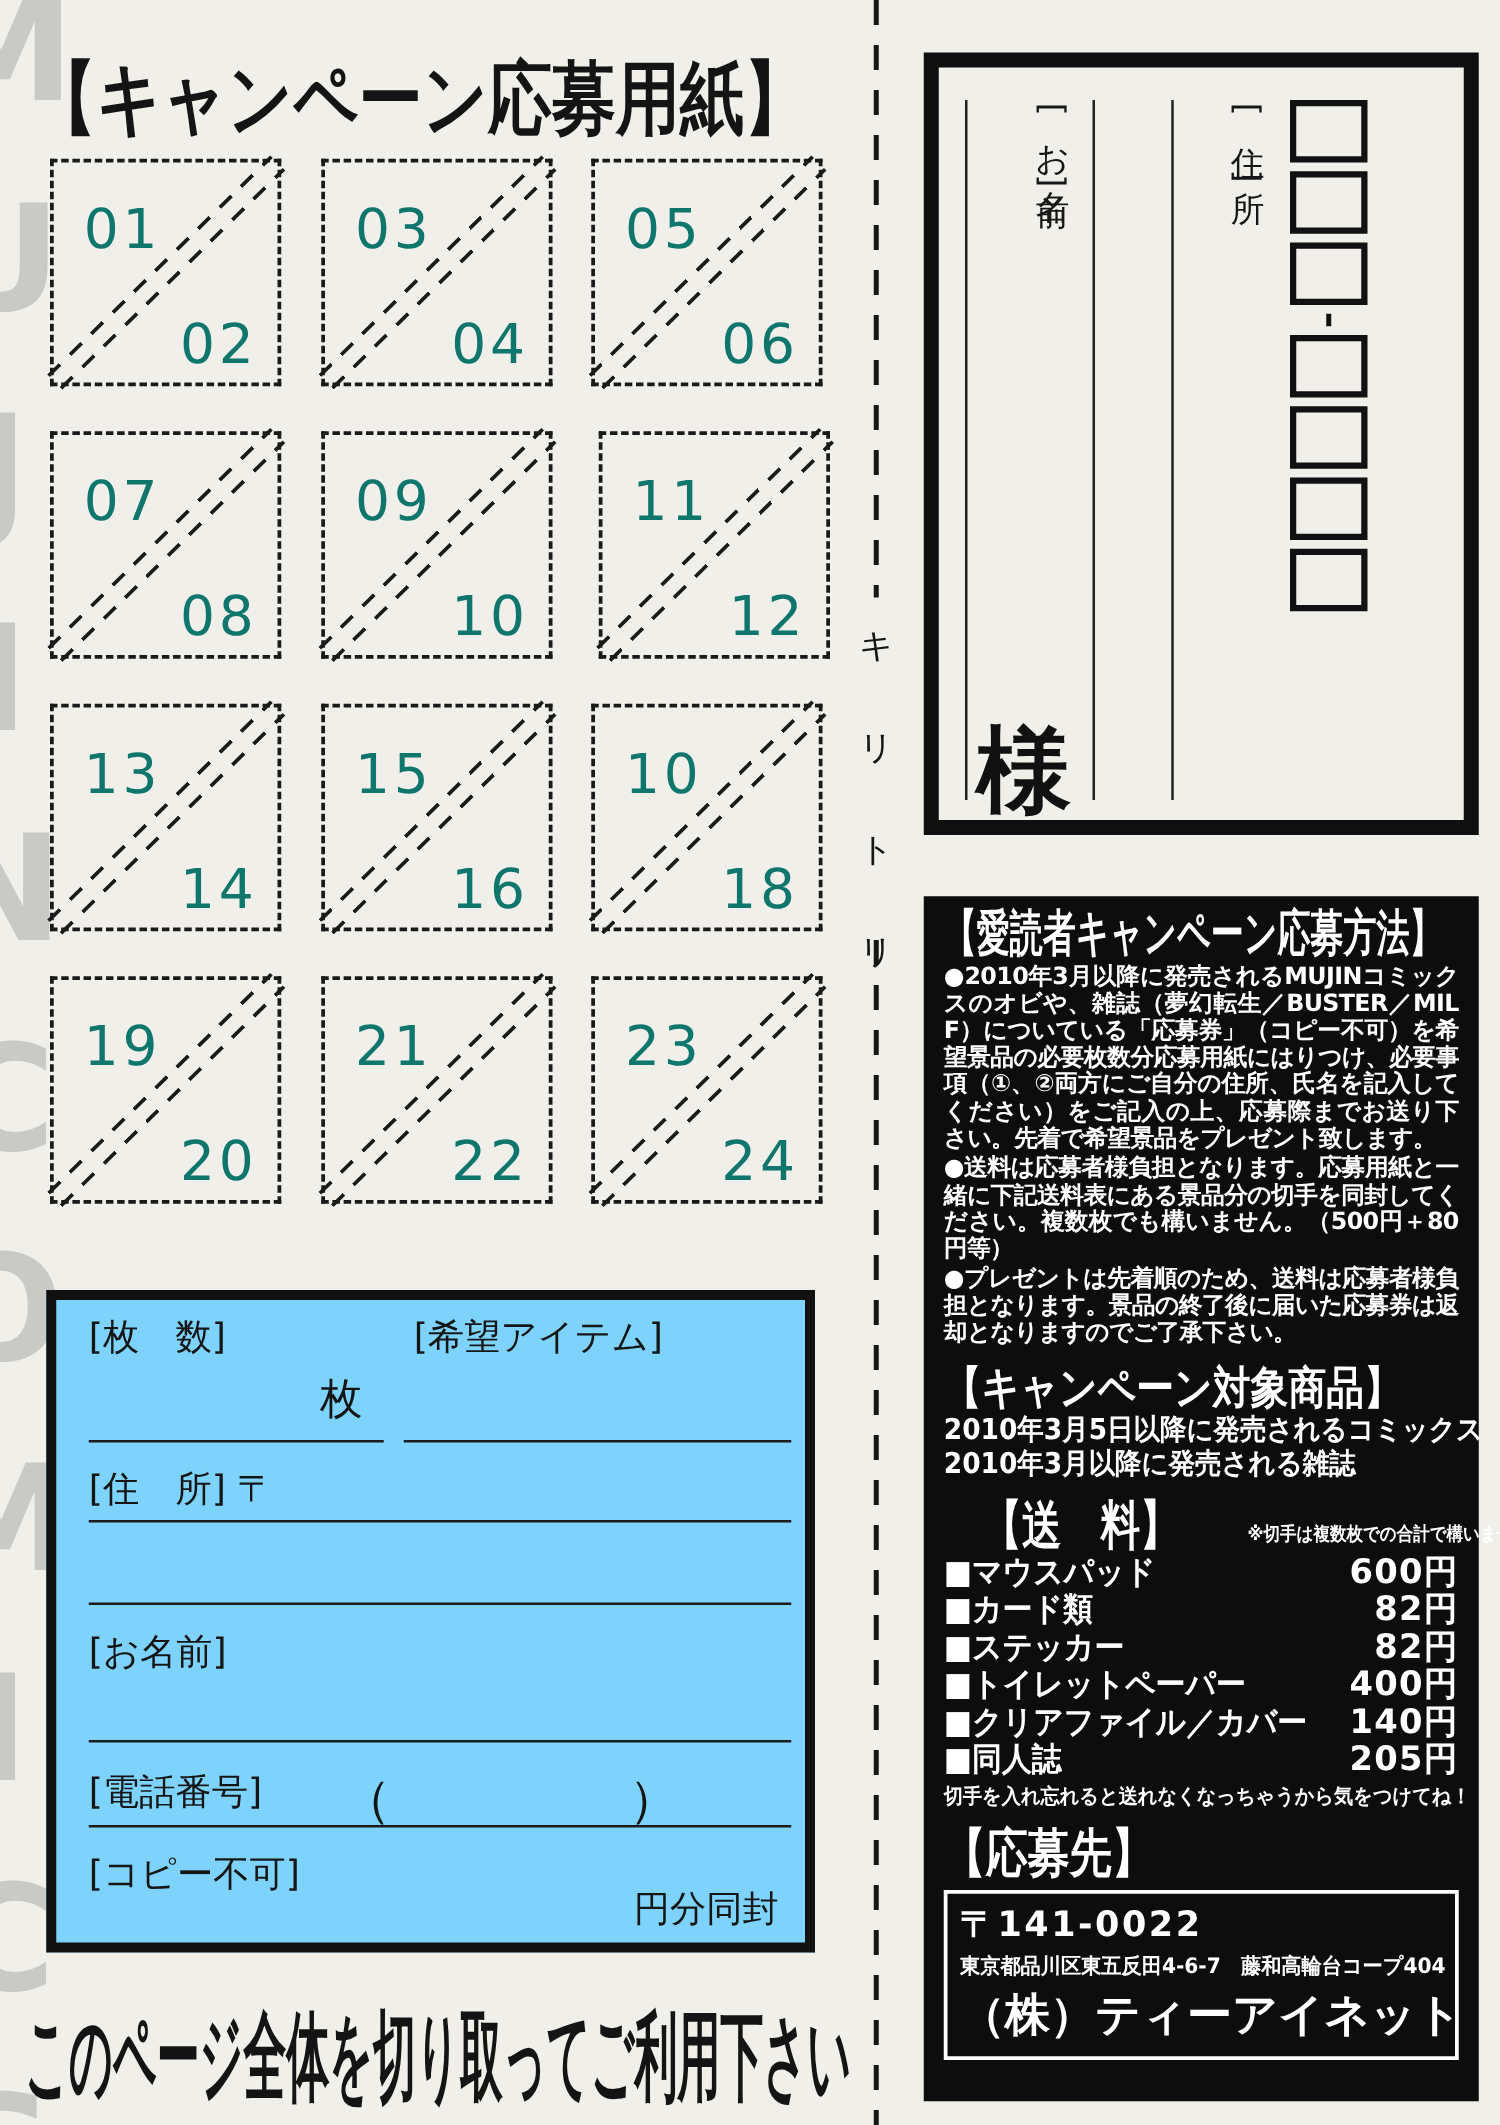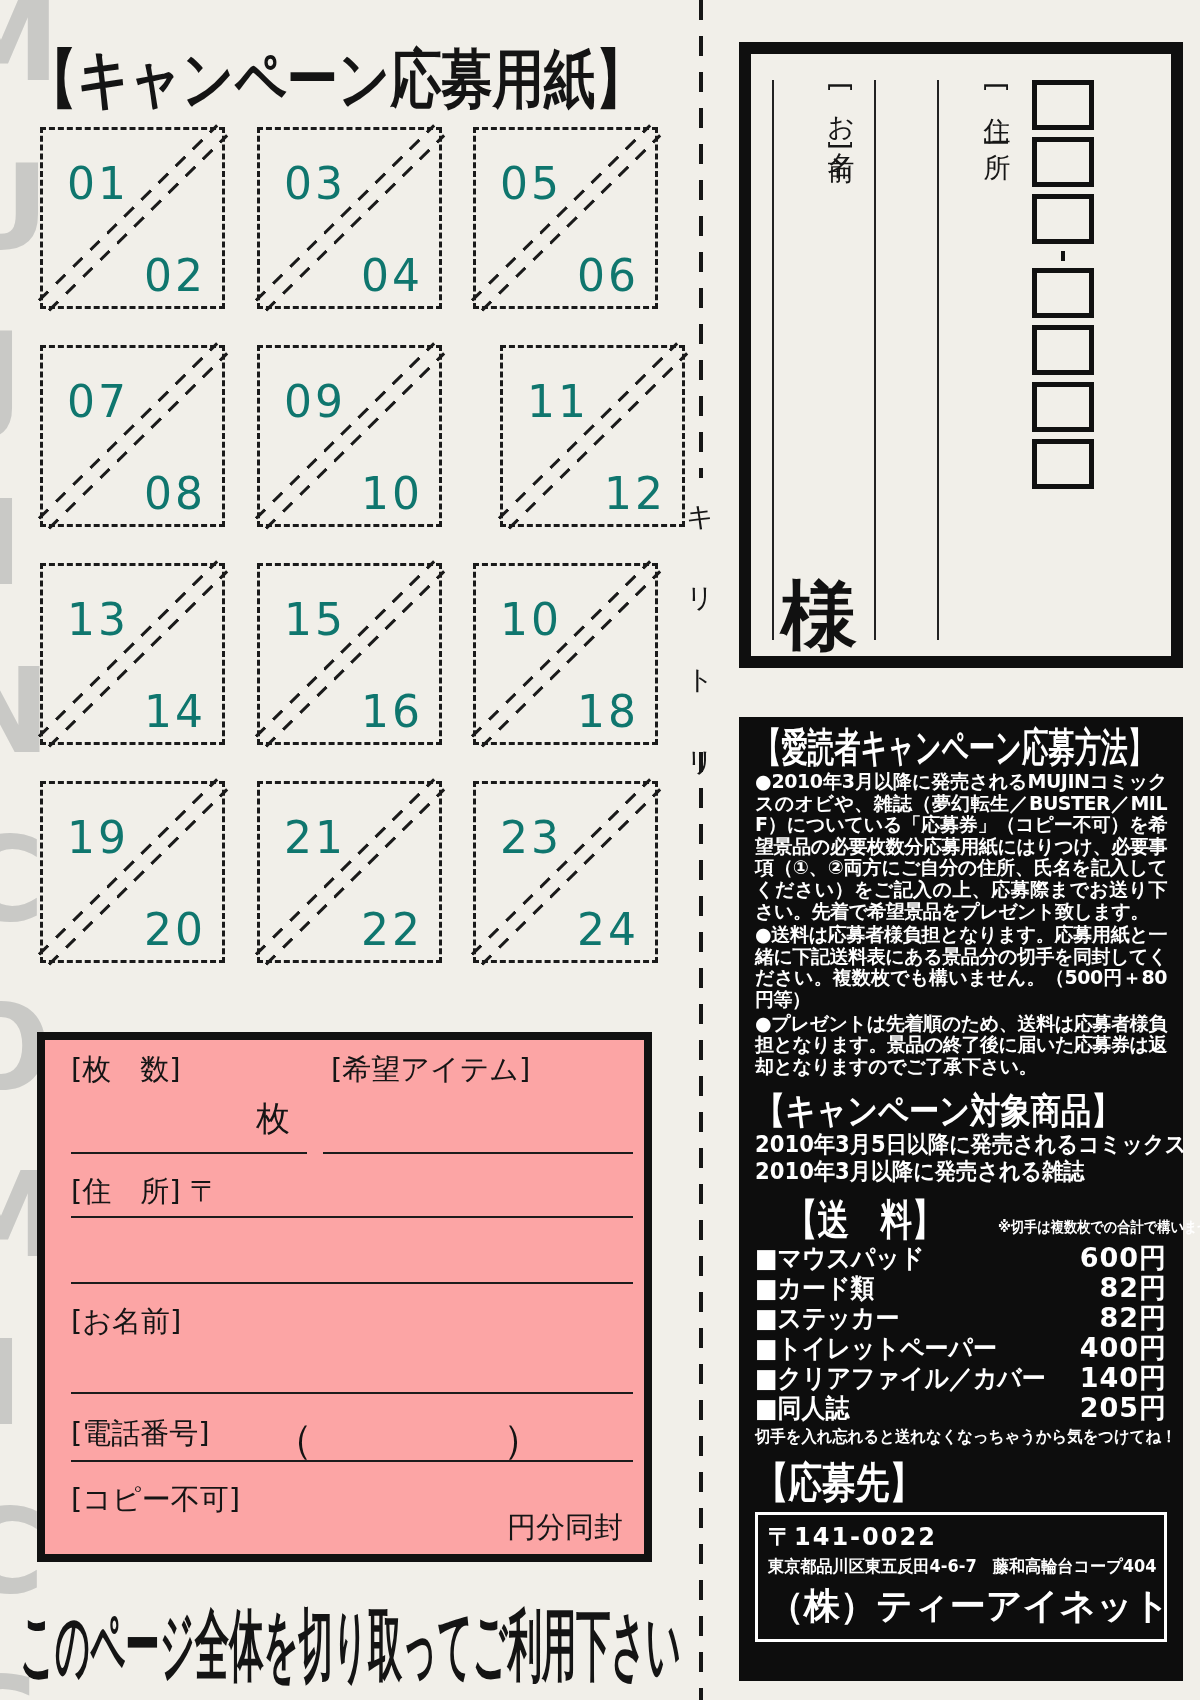--- a/index.html
+++ b/index.html
@@ -30,21 +30,21 @@
   .coupon-box .br{right:16px; bottom:8px;}
   .diag{
     position:absolute; left:50%; top:50%; width:250px; height:3px;
     background:repeating-linear-gradient(90deg,#1a1a1a 0 13px,transparent 13px 24px);
   }
   .d1{transform:translate(calc(-50% - 5px),calc(-50% - 5px)) rotate(-44.5deg);}
   .d2{transform:translate(calc(-50% + 5px),calc(-50% + 5px)) rotate(-44.5deg);}
   
   .form-box{
     position:absolute; left:37px; top:1032px; width:615px; height:530px; z-index:2;
-    border:8px solid #111; box-sizing:border-box; background:#fca5a5;
+    border:8px solid #111; box-sizing:border-box; background:#7dd3fc;
   }
   .f-label{position:absolute; font-size:29px; white-space:nowrap; color:#151515;}
   .f-big{font-size:34px;}
   .f-line{position:absolute; height:2px; background:#1c1c1c;}
   .f-parens{position:absolute; font-size:40px; letter-spacing:6px; white-space:nowrap;}
   
   .slogan{position:absolute; left:20px; top:1594px; z-index:2; font-size:78px; font-weight:bold; white-space:nowrap;}
   .slogan>span{display:inline-block; transform:scaleX(.44); transform-origin:0 50%;}
   
   .cutline{
@@ -93,21 +93,21 @@
   }
   .target-line{font-size:23px; font-weight:bold; line-height:27px; white-space:nowrap;text-decoration:underline;}
   .target-line>span{display:inline-block; transform:scaleX(.92); transform-origin:0 50%;}
   .ship-head{display:flex; align-items:flex-end; gap:2px; margin-top:12px;}
   .ship-note{font-size:15px; font-weight:bold; white-space:nowrap; transform:scaleX(.88); transform-origin:0 100%; padding-bottom:6px;}
   .ship-row{display:flex; justify-content:space-between; align-items:baseline; line-height:29px;}
   .ship-row .lb{font-size:26px; font-weight:bold; white-space:nowrap; transform:scaleX(.92); transform-origin:0 50%;}
   .ship-row .pr{font-size:27px; font-weight:bold; white-space:nowrap; letter-spacing:1px;}
   .ship-warning{font-size:16.5px; font-weight:bold; margin-top:3px; white-space:nowrap; transform:scaleX(.93); transform-origin:0 50%;}
   .dest-box{border:3px solid #fff; margin-top:6px; padding:6px 10px 8px;}
-  .dest-postal{font-size:24px; font-weight:bold; letter-spacing:2px;}
+  .dest-postal{font-size:28px; font-weight:bold; letter-spacing:2px;}
   .dest-address{font-size:17px; font-weight:bold; white-space:nowrap; transform:scaleX(.95); transform-origin:0 50%; margin-top:2px;}
   .dest-company{font-size:36px; font-weight:bold; white-space:nowrap; margin-top:4px;}
 </style>
 </head>
 <body>
 
 <div class="page">
 
   <div class="watermark">MUJINCOMICS</div>
 
@@ -137,21 +137,21 @@
         <div class="diag d1"></div>
         <div class="diag d2"></div>
         <span class="num br">08</span>
       </div>
     <div class="coupon-box" style="left:257px;top:345px">
         <span class="num tl">09</span>
         <div class="diag d1"></div>
         <div class="diag d2"></div>
         <span class="num br">10</span>
       </div>
-    <div class="coupon-box" style="left:500px;top:345px">
+    <div class="coupon-box" style="left:479px;top:345px">
         <span class="num tl">11</span>
         <div class="diag d1"></div>
         <div class="diag d2"></div>
         <span class="num br">12</span>
       </div>
     <div class="coupon-box" style="left:40px;top:563px">
         <span class="num tl">13</span>
         <div class="diag d1"></div>
         <div class="diag d2"></div>
         <span class="num br">14</span>

